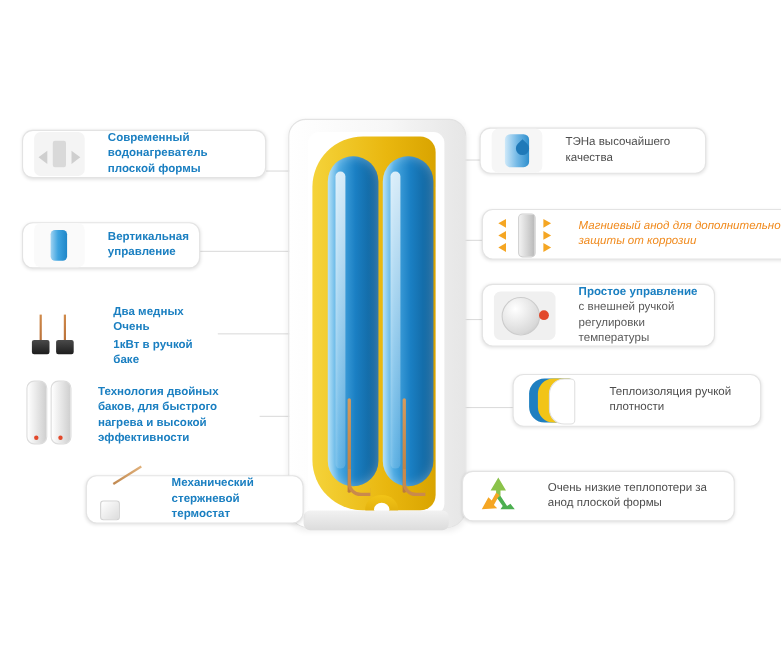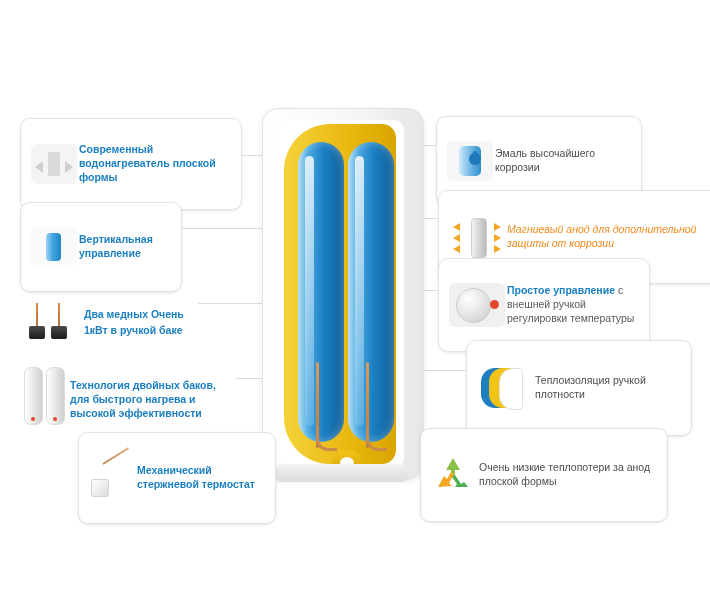--- a/index.html
+++ b/index.html
@@ -25,22 +25,22 @@
   
   .callout {
     position: absolute;
     box-sizing: border-box;
     background: #ffffff;
     border: 1px solid #e3e3e3;
     border-radius: 10px;
     box-shadow: 0 1px 3px rgba(0,0,0,0.10);
     display: flex;
     align-items: center;
-    gap: 2px;
-    padding: 24px 10px;
+    gap: 21px;
+    padding: 0 10px;
   }
   .callout .txt {
     font-size: 10.5px;
     line-height: 1.32;
     color: #4d4d4d;
   }
   .callout .txt.blue {
     color: #1a7fc1;
     font-weight: bold;
   }
@@ -347,21 +347,21 @@
         <div class="rod b"></div>
       <div class="base a"></div>
         <div class="base b"></div>
     </div>
     <div>
       <div class="txt blue">Два медных Очень</div>
       <div class="txt blue" style="margin-top:2px;">1кВт в ручкой баке</div>
     </div>
   </div>
 
-  <div class="callout" style="left:12px; top:340px; width:224px; border:none; box-shadow:none; background:transparent; align-items:center;">
+  <div class="callout" style="left:12px; top:340px; width:224px; border:none; box-shadow:none; background:transparent; align-items:flex-end;">
     <div class="icon-plain ic-tanks">
       <div class="cyl a"></div>
         <div class="cyl b"></div>
       <div class="dot a"></div>
         <div class="dot b"></div>
     </div>
     <div class="txt blue" style="margin-top:10px;">Технология двойных баков, для быстрого нагрева и высокой эффективности</div>
   </div>
 
   <div class="callout" style="left:78px; top:432px; width:198px;">
@@ -370,21 +370,21 @@
       <div class="knob"></div>
     </div>
     <div class="txt blue">Механический стержневой термостат</div>
   </div>
 
   <div class="callout" style="left:436px; top:116px; width:206px;">
     <div class="icon-tile ic-enamel">
       <div class="cyl2"></div>
       <div class="drop"></div>
     </div>
-    <div class="txt">Эмаль высочайшего коррозии</div>
+    <div class="txt">ТЭНа высочайшего качества</div>
   </div>
 
   <div class="callout" style="left:438px; top:190px; width:292px;font-style:italic;">
     <div class="icon-plain ic-anode">
       <div class="rodm"></div>
       <div class="ay l" style="top:8px;"></div>
       <div class="ay r" style="top:8px;"></div>
       <div class="ay l" style="top:19px;"></div>
       <div class="ay r" style="top:19px;"></div>
       <div class="ay l" style="top:30px;"></div>

